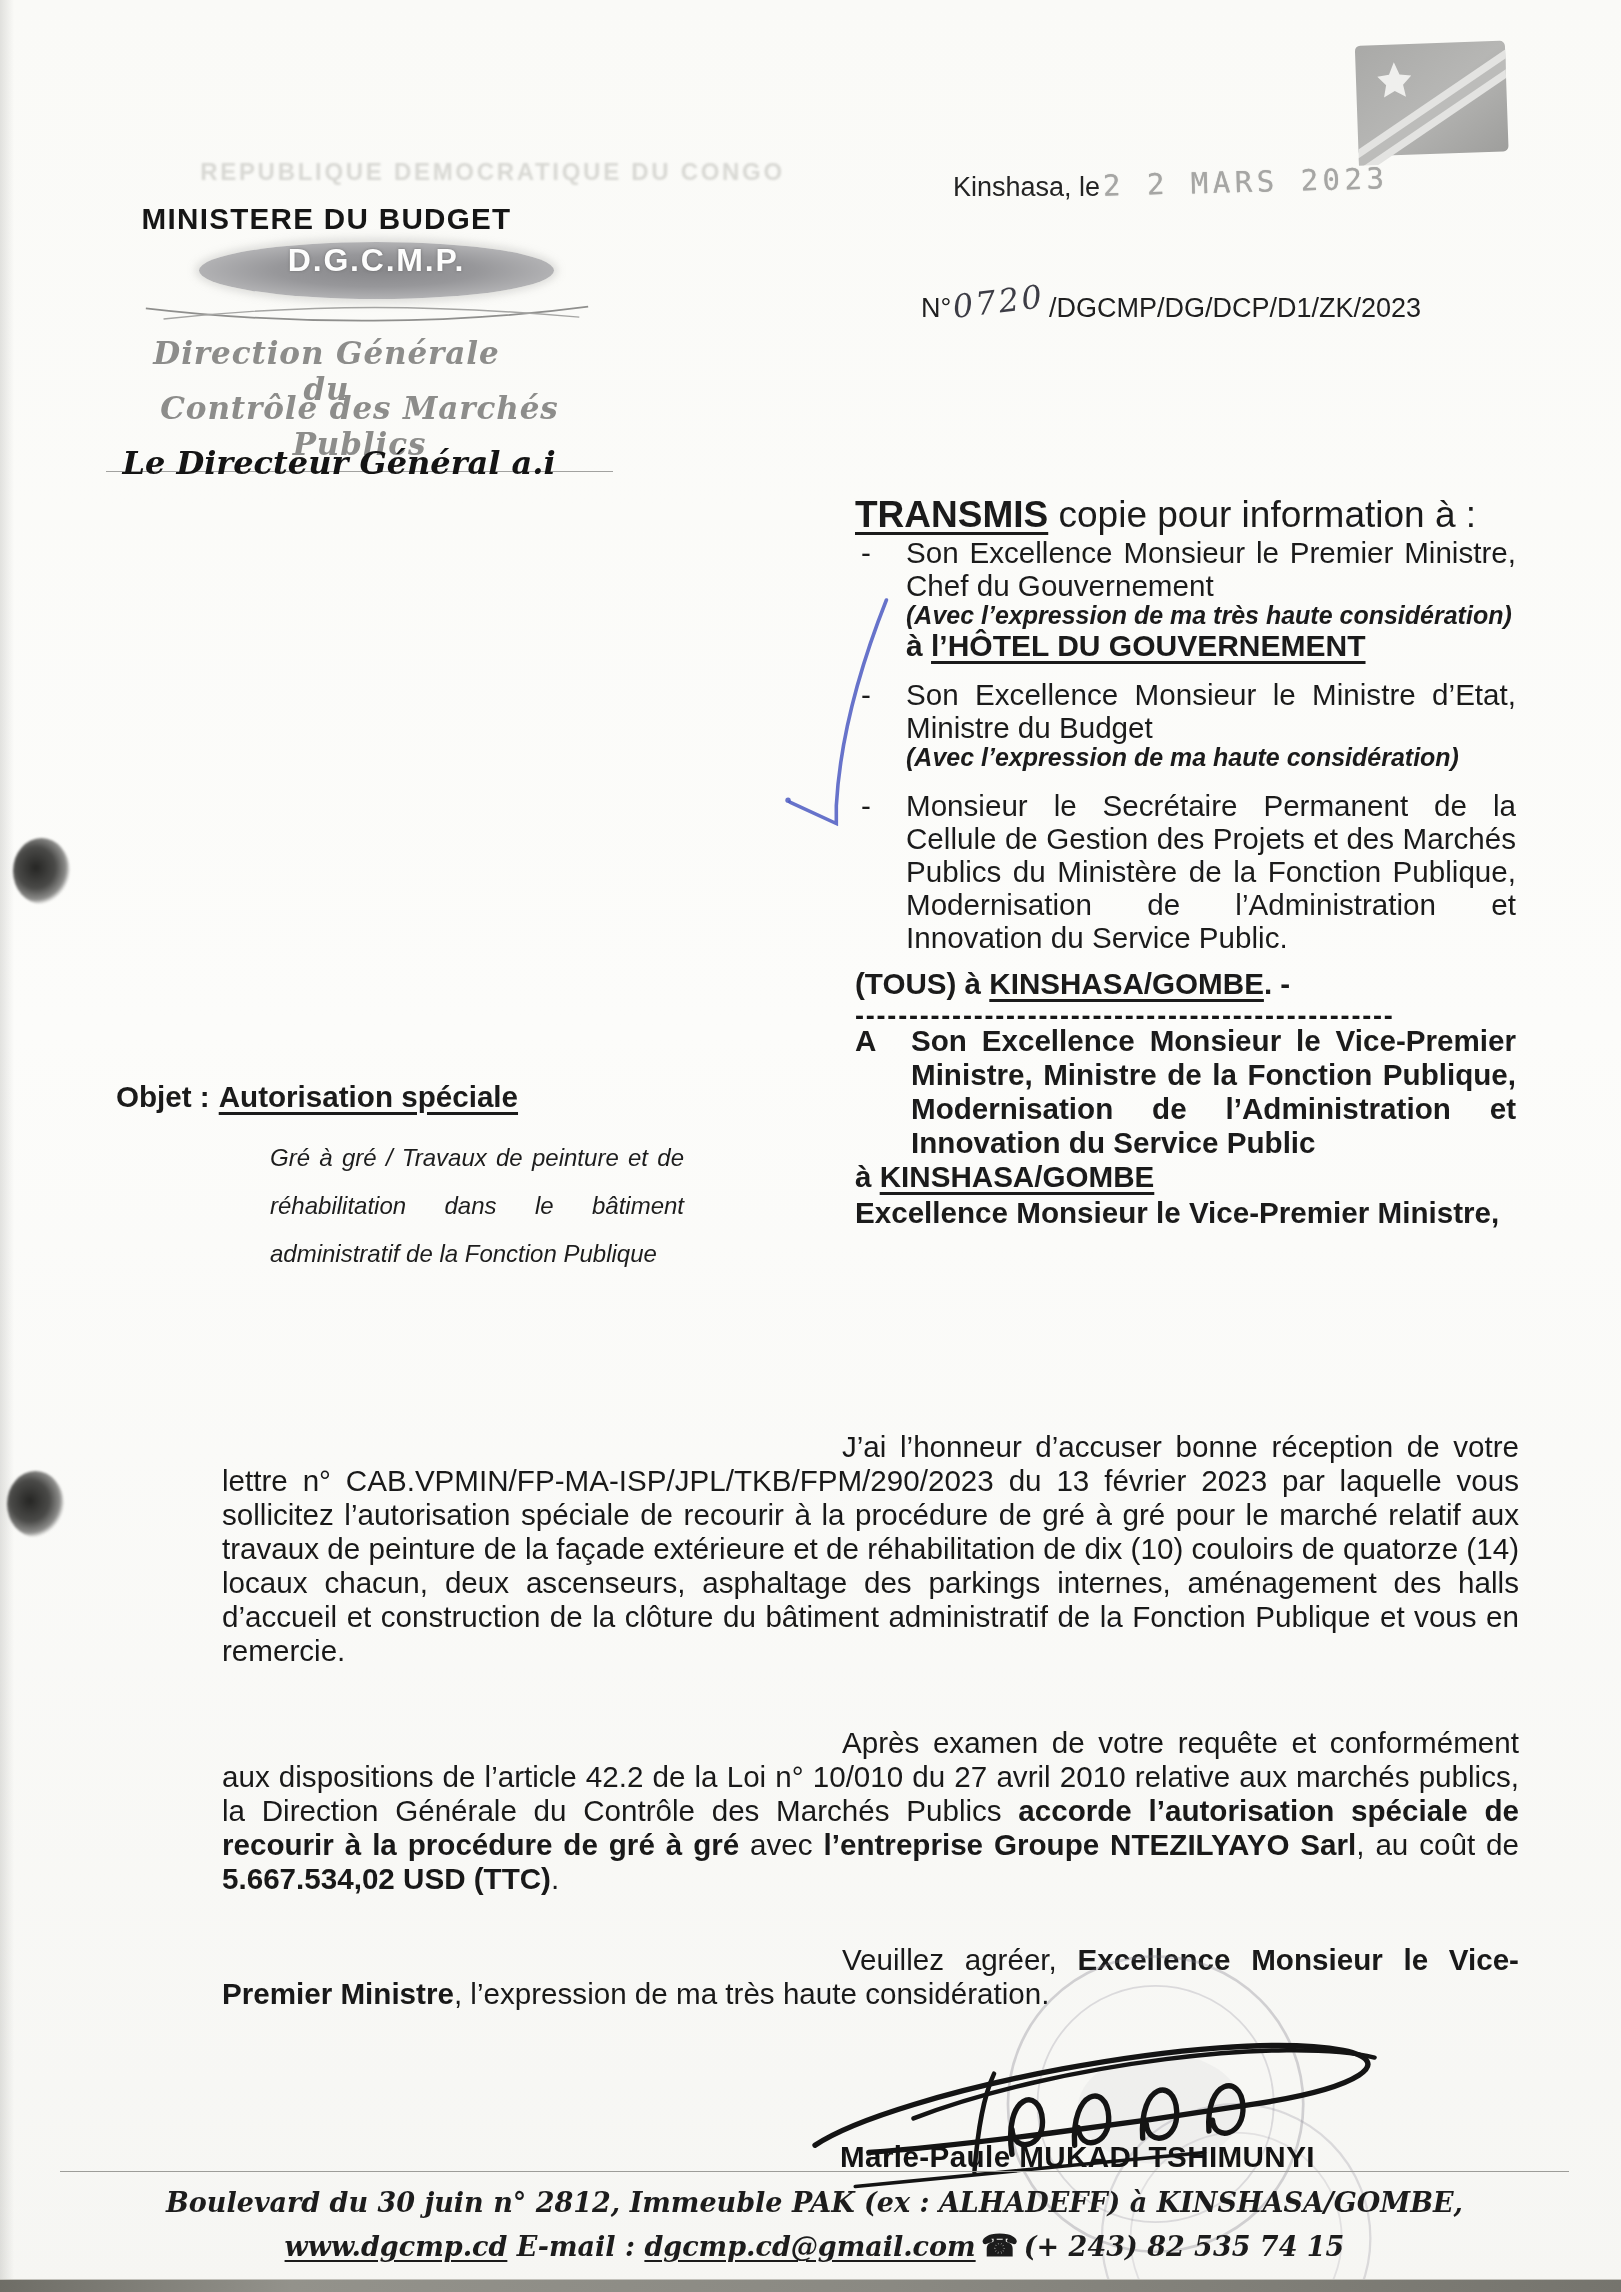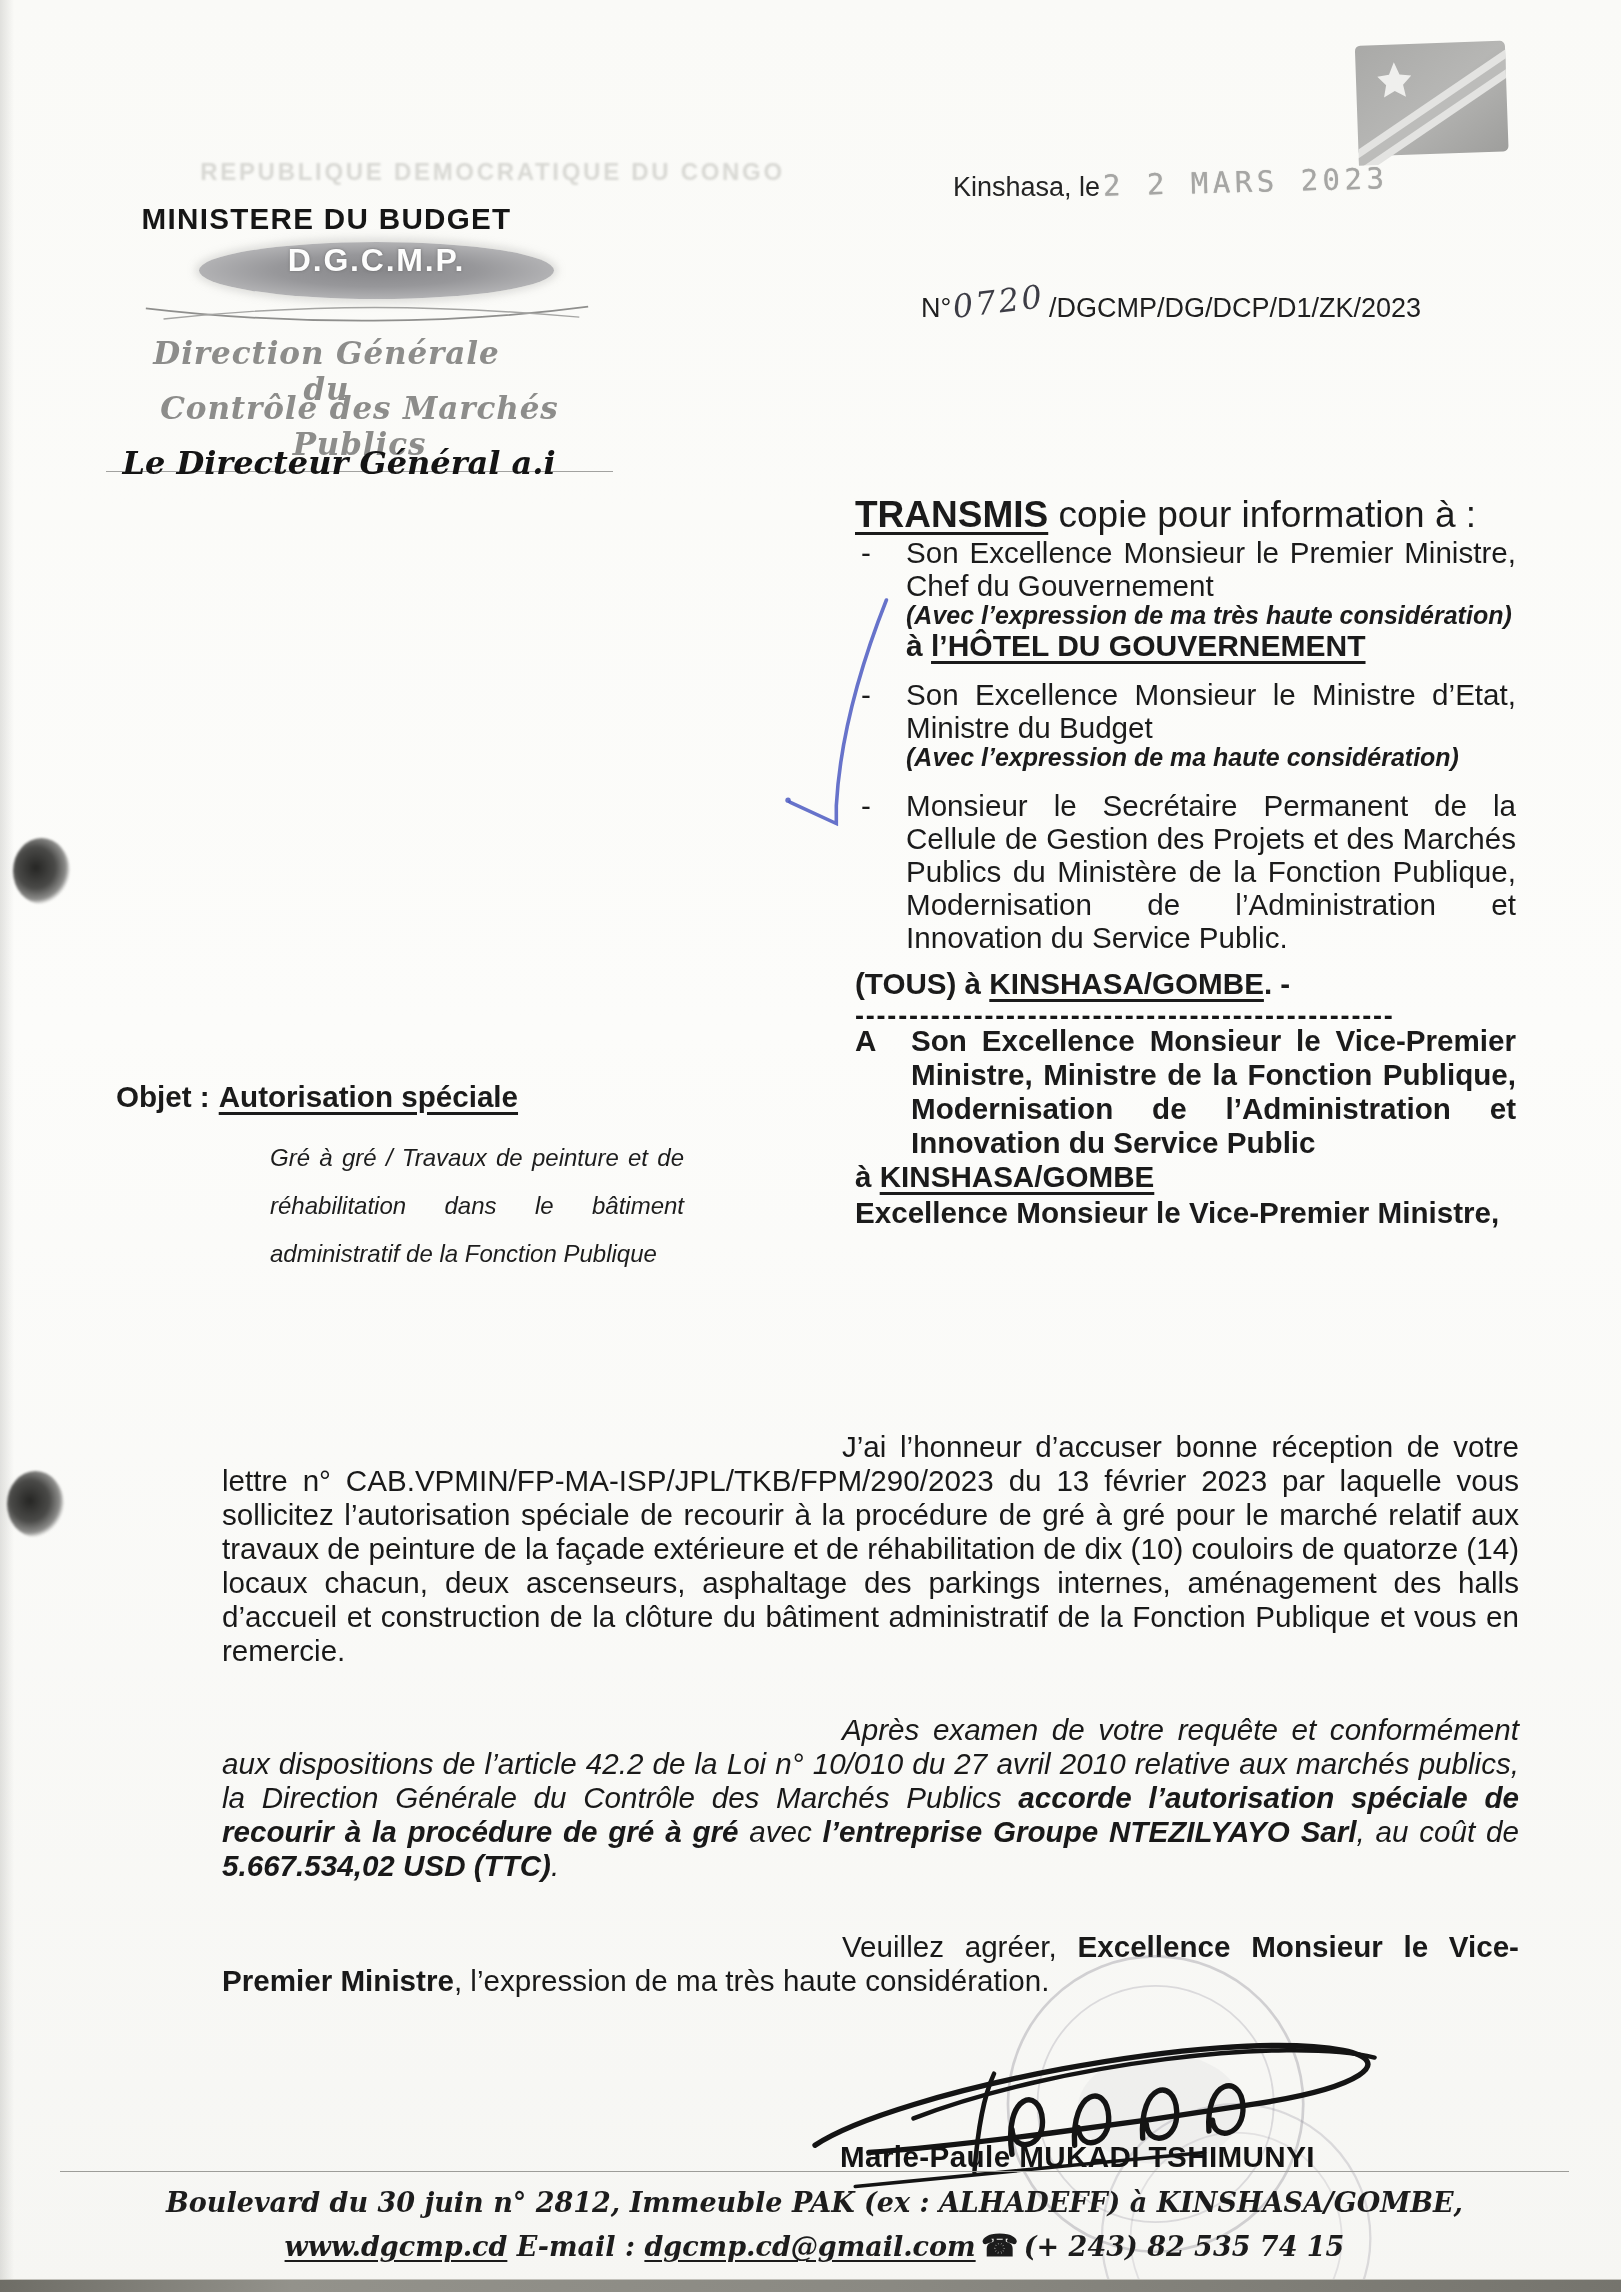--- a/index.html
+++ b/index.html
@@ -74,21 +74,21 @@
   .objet-line{font-size:29.6px;font-weight:bold;}
   .objet-title{text-decoration:underline;text-decoration-thickness:2.7px;
         text-underline-offset:5.4px;margin-left:9px;}
   .objet-desc{margin:19.7px 0 0 154px;width:414px;font-size:24px;font-style:italic;
         line-height:48px;text-align:justify;text-align-last:left;color:#1d1d1d;}
 
   
   .bodytext{left:222px;top:1430px;width:1297px;}
   .bodytext p{margin:0;font-size:29.6px;line-height:34px;text-align:justify;
         text-align-last:left;text-indent:620px;color:#191919;}
-  .bodytext p.p2{margin-top:45px;font-style:italic;}
+  .bodytext p.p2{margin-top:58px;}
   .bodytext p.p3{margin-top:47px;}
 
   
   .sig-name{left:840px;top:2140px;width:573px;font-size:29.6px;font-weight:bold;
         color:#131313;letter-spacing:0.4px;}
   .footer{left:8px;right:0;top:2171px;text-align:center;}
   .footer-rule{border-top:1.8px solid #9d9d99;margin:0 52px 9px 52px;}
   .f-line{font-family:"DejaVu Serif",serif;font-style:italic;font-weight:bold;
         font-size:27px;color:#1c1c1c;line-height:43px;}
   .f-line u{text-decoration:underline;text-decoration-thickness:1.8px;text-underline-offset:3.6px;}

